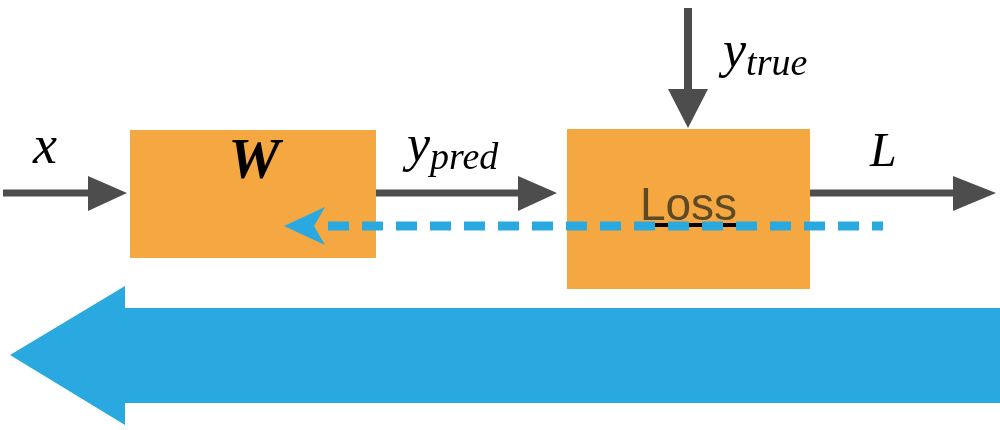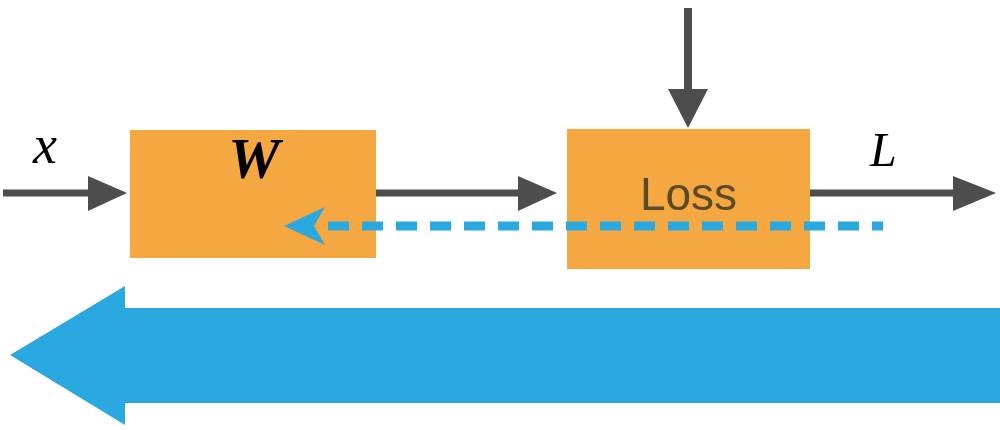--- a/index.html
+++ b/index.html
@@ -21,22 +21,22 @@
     font-size: 41px; line-height: 1.05; color: #111111;
     font-family: "Liberation Sans", sans-serif;
   }
   .model-param {
     font-family: "Liberation Serif", "DejaVu Serif", serif;
     font-style: italic; font-weight: bold;
     font-size: 58px; line-height: 0.92; color: #000000;
     margin-top: -2px; margin-left: 2px;
   }
   .loss-box {
-    left: 567px; top: 129px; width: 243px; height: 140px;
-    display: flex; align-items: center; justify-content: center;
+    left: 567px; top: 129px; width: 243px; height: 160px;
+    display: flex; align-items: center; justify-content: center; text-decoration: underline;
   }
   .loss-title {
     font-size: 46px; line-height: 1;
     font-family: "Liberation Sans", sans-serif;
     margin-top: -10px;
   }
   .arrows-svg {
     position: absolute; left: 0; top: 0;
     pointer-events: none;
   }
@@ -114,20 +114,26 @@
     <g>
       <line x1="328" y1="226" x2="883" y2="226" stroke-width="9" stroke-dasharray="21 13" stroke="#29A9DF"></line>
       <polygon points="284,226 325,207 314,226 325,245" fill="#29A9DF"></polygon>
     </g>
   </svg>
 
   <div class="math-label lbl-x">
     <span>x</span>
   </div>
 
+  <div class="math-label lbl-pred">
+    <span>y</span><span class="sub">pred</span>
+  </div>
 
+  <div class="math-label lbl-true">
+    <span>y</span><span class="sub">true</span>
+  </div>
 
   <div class="math-label lbl-L">
     <span>L</span>
   </div>
 
 
 </div>
 
 </body></html>

